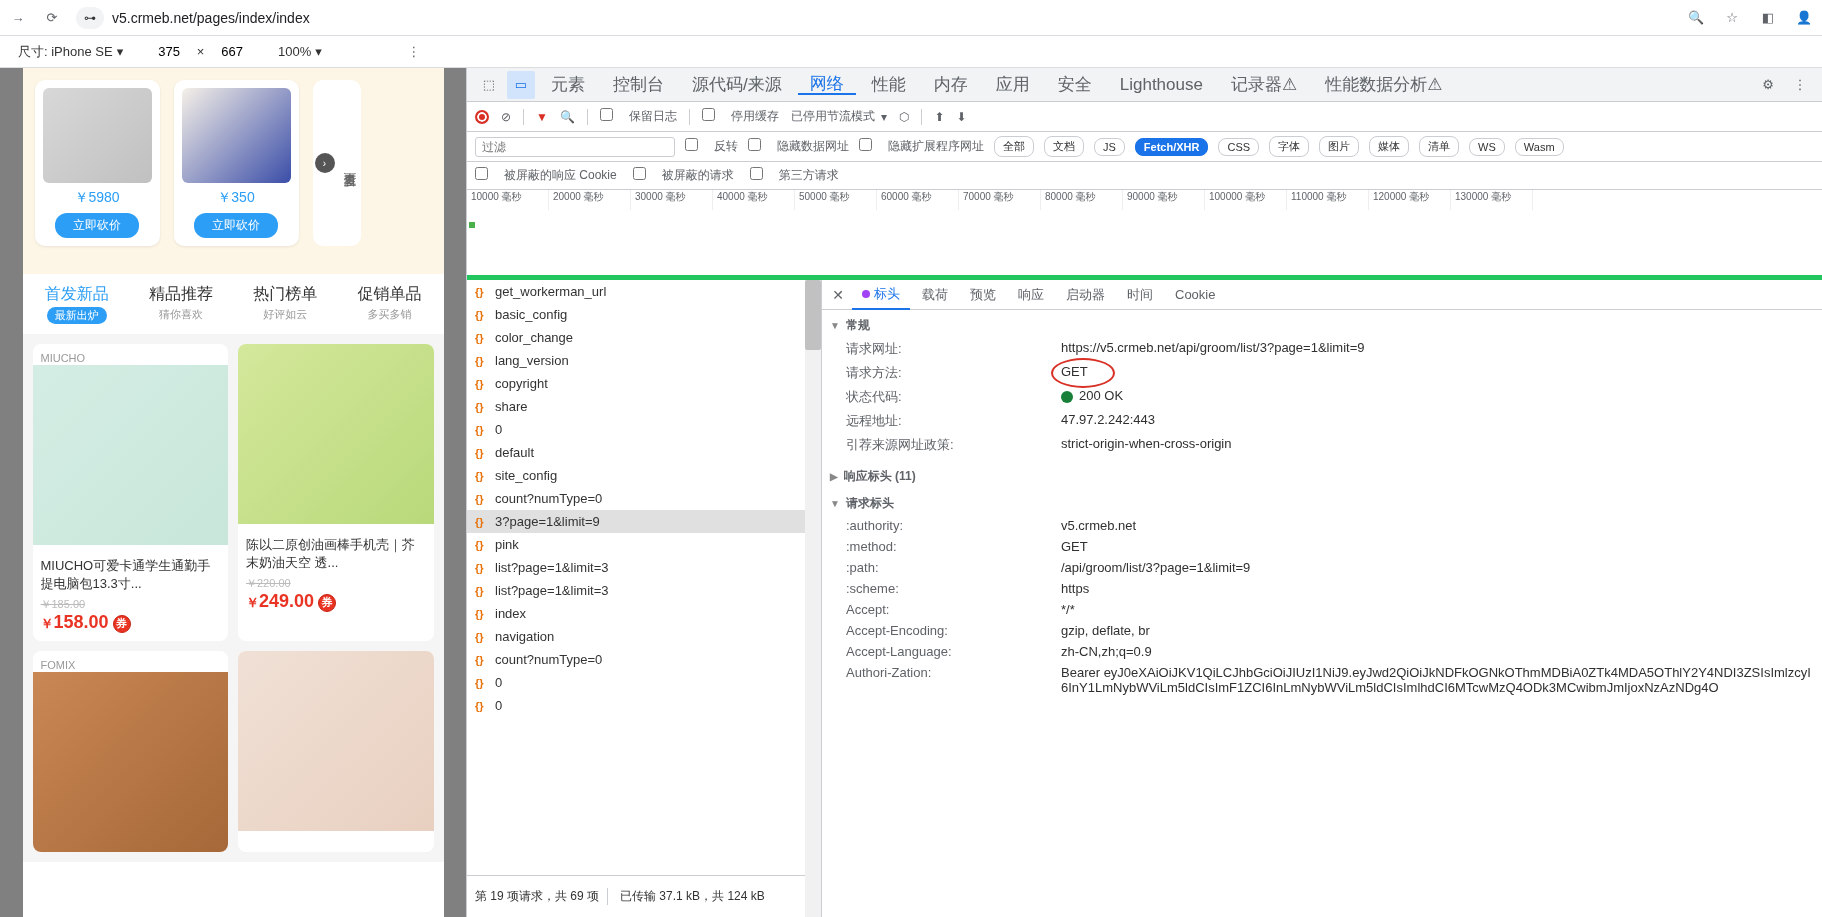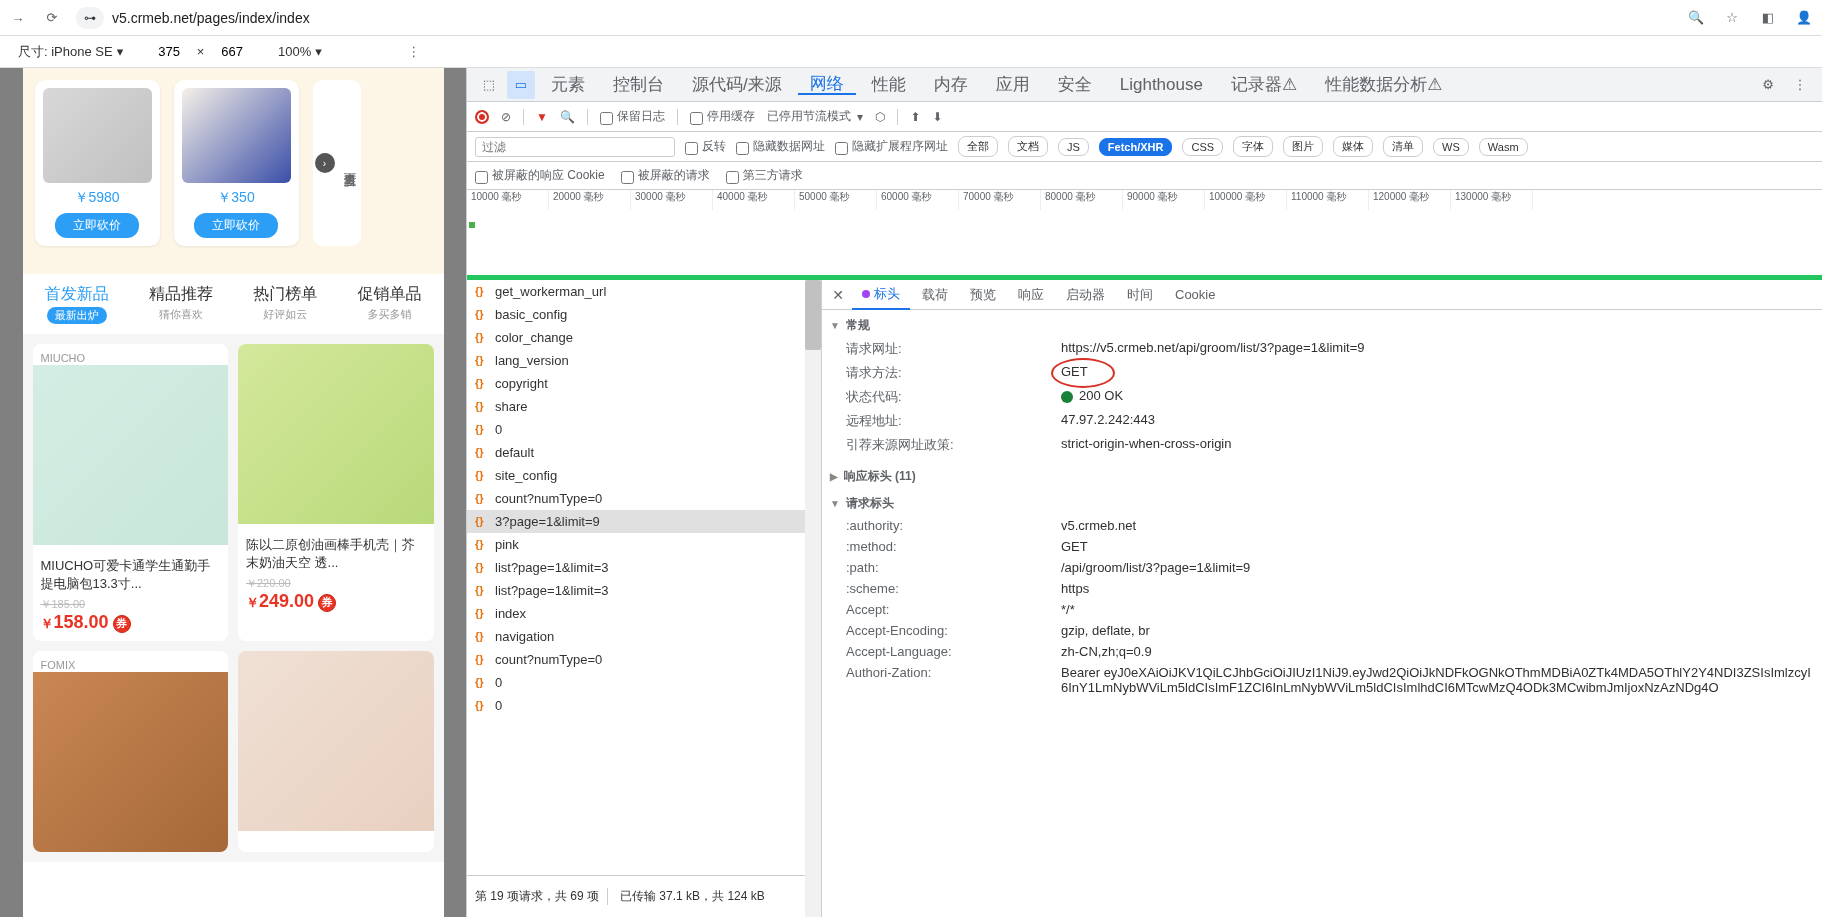--- a/index.html
+++ b/index.html
@@ -54,21 +54,21 @@
 .dt-tab { padding: 0 12px; height: 20px; display: flex; align-items: center; color: #5f6368; font-size: 17px; cursor: pointer; }
 .dt-tab.active { color: #1a73e8; border-bottom: 2px solid #1a73e8; }
 .dt-tab-icon { width: 28px; height: 28px; display:flex; align-items:center; justify-content:center; color:#5f6368; }
 .dt-tab-icon.blue { color:#1a73e8; background:#d2e3fc; border-radius:2px; }
 .dt-settings { margin-left: auto; }
 
 .net-toolbar { display: flex; align-items: center; height: 30px; padding: 0 8px; gap: 12px; border-bottom: 1px solid #cacdd1; font-size:12px; }
 .nt-circle { width: 14px; height: 14px; border: 2px solid #d93025; border-radius: 50%; display:inline-block; background:#d93025; box-shadow: inset 0 0 0 2px #fff; }
 .nt-clear { color:#5f6368; }
 .nt-filter-icon { color:#d93025; }
-.nt-chk { display:flex; align-items:flex-end; gap:4px; color:#5f6368; }
+.nt-chk { display:flex; align-items:flex-start; gap:16px; color:#5f6368; }
 .nt-chk input { width:13px; height:13px; }
 .nt-sep { width:1px; height:16px; background:#cacdd1; }
 .nt-throttle { color:#5f6368; display:flex; align-items:center; gap:6px; }
 
 .filter-row { display: flex; align-items: center; height: 30px; padding: 0 8px; gap: 10px; border-bottom: 1px solid #cacdd1; font-size:12px; }
 .filter-input { border: 1px solid #cacdd1; border-radius: 3px; padding: 2px 6px; width: 200px; font-size:12px; }
 .type-pill { border: 1px solid #cacdd1; border-radius: 8px; padding: 2px 8px; font-size:11px; color:#333; cursor:pointer; }
 .type-pill.active { background:#1a73e8; color:#fff; border-color:#1a73e8;font-weight:bold; }
 
 .cookie-row { display: flex; align-items: center; height: 28px; padding: 0 8px; gap: 16px; border-bottom: 1px solid #cacdd1; font-size:12px; color:#5f6368; }
@@ -76,21 +76,21 @@
 .timeline { height: 90px; border-bottom: 5px solid #22c55e; position:relative; overflow:hidden; }
 .timeline-ruler { display:flex; height:20px; font-size:10px; color:#5f6368; }
 .timeline-tick { flex:0 0 82px; padding-left:4px; border-right:1px solid #eee; white-space:nowrap; }
 .timeline-body { height:70px; position:relative; }
 .timeline-mark { position:absolute; left:2px; top:12px; width:6px; height:6px; background:#4ab04a; }
 
 .net-split { flex:1; display:flex; overflow:hidden; }
 .req-list { width: 355px; border-right: 1px solid #cacdd1; display:flex; flex-direction:column; }
 .req-header { height: 26px; display:flex; align-items:center; padding:0 8px; border-bottom:1px solid #cacdd1; font-size:12px; color:#333; background:#f1f3f4; }
 .req-items { flex:1; overflow-y:auto; }
-.req-item { display:flex; align-items:flex-start; padding: 4px 8px; gap:6px; font-size:13px; cursor:pointer; }
+.req-item { display:flex; align-items:flex-end; padding: 4px 8px; gap:6px; font-size:13px; cursor:pointer; }
 .req-item.selected { background:#e0e0e0; }
 .req-icon { width:14px; height:14px; color:#e8710a; flex-shrink:0; font-weight:bold; font-size:11px; display:flex; align-items:center; }
 .req-icon::before { content:"{}"; }
 .req-footer { height:42px; border-top:1px solid #cacdd1; padding:0 8px; display:flex; align-items:center; font-size:12px; color:#333; gap:0; }
 
 .detail-panel { flex:1; display:flex; flex-direction:column; overflow:hidden; }
 .detail-tabs { display:flex; align-items:center; height:30px; border-bottom:1px solid #cacdd1; padding:0 4px; gap:2px; }
 .dtl-close { width:24px; text-align:center; color:#5f6368; cursor:pointer; font-size:14px; }
 .dtl-tab { padding: 0 10px; height:30px; display:flex; align-items:center; font-size:13px; color:#5f6368; cursor:pointer; gap:4px; }
 .dtl-tab.active { color:#1a73e8; border-bottom:2px solid #1a73e8; }

